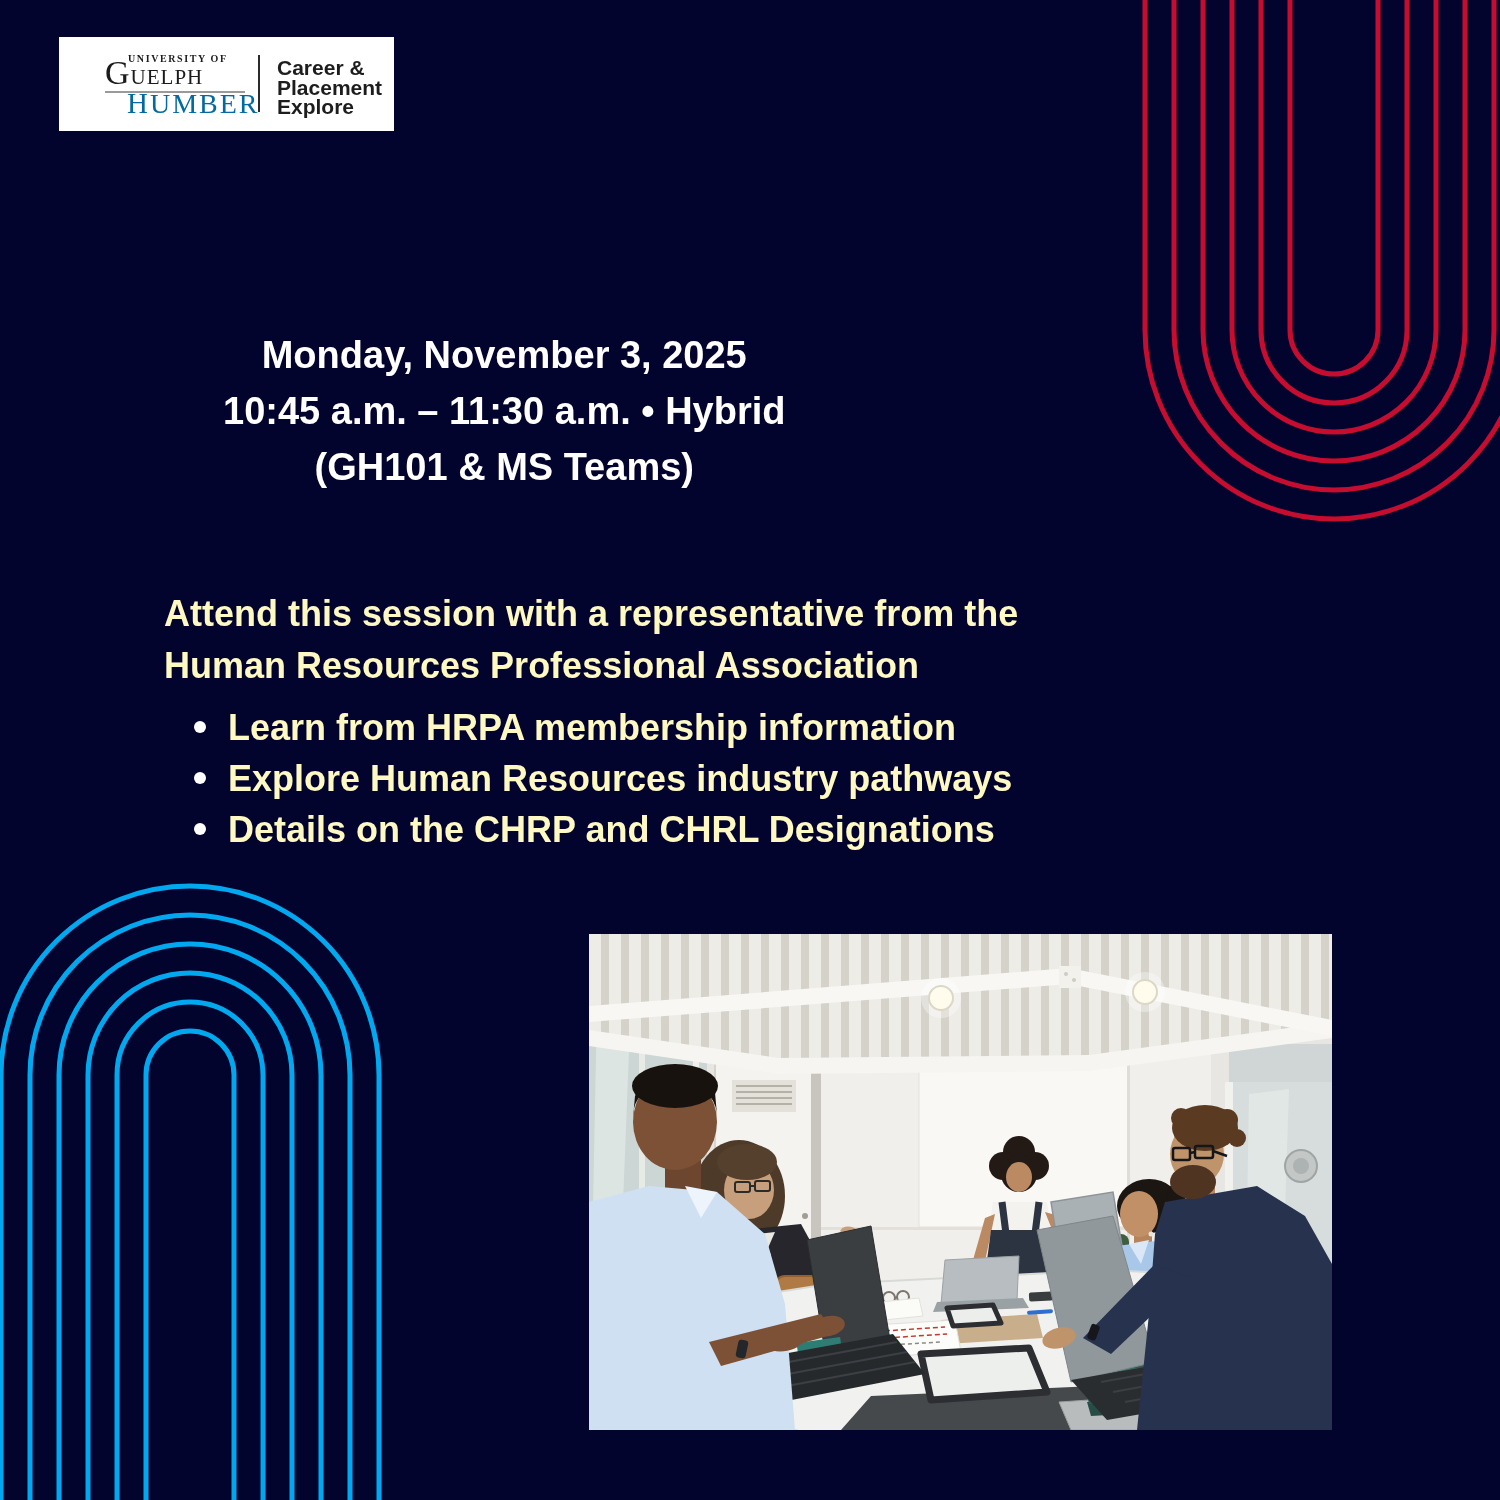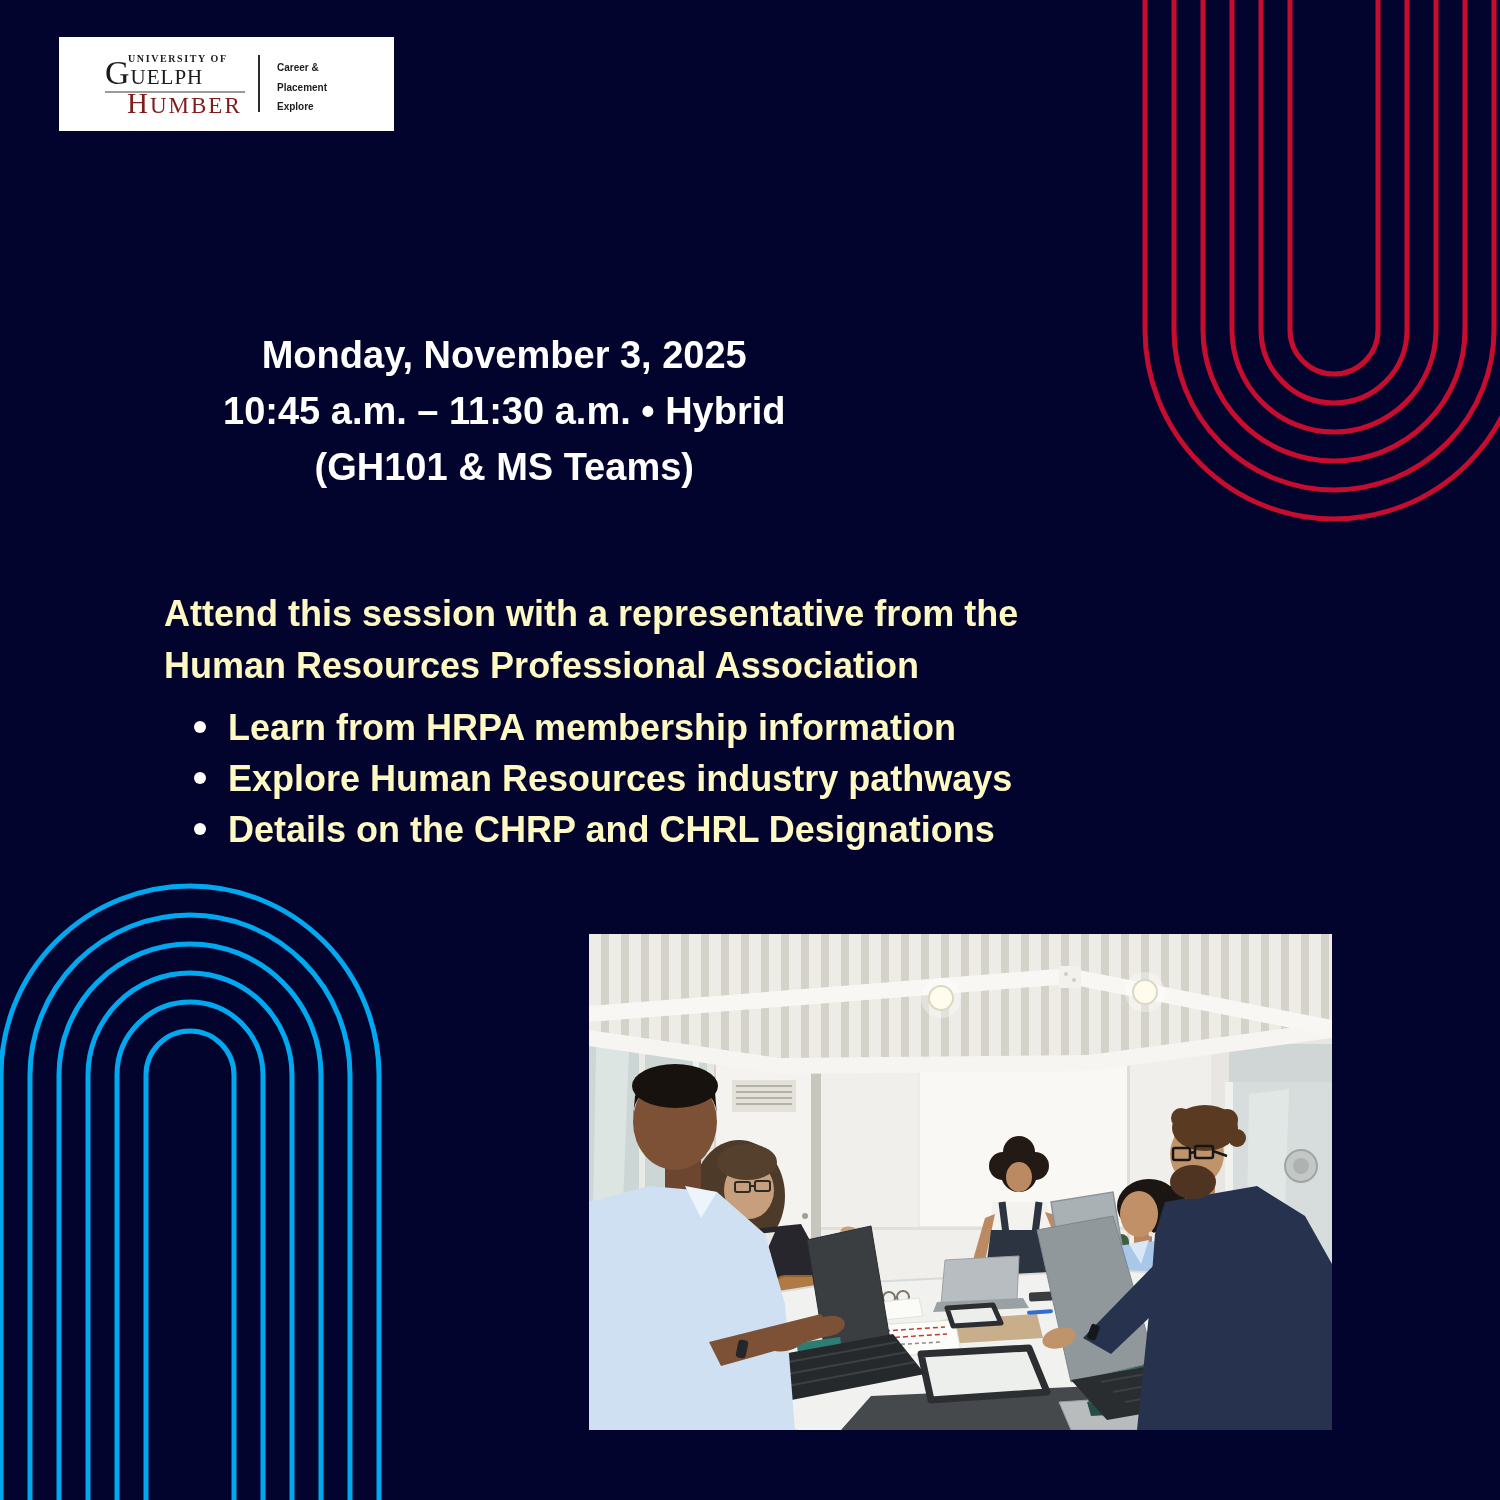--- a/index.html
+++ b/index.html
@@ -10,24 +10,24 @@
 
   
   .logo-box{position:absolute;left:59px;top:37px;width:335px;height:94px;background:#ffffff;}
   .logo-univ{position:absolute;left:69px;top:16px;font-family:"Liberation Serif",serif;
              font-size:10px;font-weight:bold;letter-spacing:1.6px;color:#1b1b1b;}
   .logo-guelph{position:absolute;left:46px;top:21px;font-family:"Liberation Serif",serif;
                font-size:21px;letter-spacing:1px;color:#1b1b1b;line-height:30px;}
   .logo-guelph::first-letter{font-size:34px;}
   .logo-underline{position:absolute;left:46px;top:54px;width:140px;height:2px;background:#9a9a9a;}
   .logo-humber{position:absolute;left:68px;top:51px;font-family:"Liberation Serif",serif;
-               font-size:23px;letter-spacing:2px;color:#7f1d1d;line-height:30px;}
+               font-size:28px;letter-spacing:2px;color:#0369a1;line-height:30px;}
   .logo-humber::first-letter{font-size:29px;}
   .logo-divider{position:absolute;left:199px;top:18px;width:2px;height:57px;background:#2b2b2b;}
-  .logo-dept{position:absolute;left:218px;top:21px;font-size:10px;font-weight:bold;
+  .logo-dept{position:absolute;left:218px;top:21px;font-size:21px;font-weight:bold;
              line-height:19.5px;color:#1d1d1d;}
 
   
   .title{position:absolute;left:100px;top:226px;font-size:58px;font-weight:bold;color:#ffffff;}
   .schedule{position:absolute;left:223px;top:327px;font-size:38px;font-weight:bold;
             color:#ffffff;line-height:56px;text-align:center;}
   .descr{position:absolute;left:164px;top:588px;font-size:36px;font-weight:bold;
          color:#fef9c3;line-height:52px;width:1050px;}
   .descr ul{list-style:none;margin:10px 0 0 0;padding:0;}
   .descr li{position:relative;padding-left:64px;line-height:51px;}

